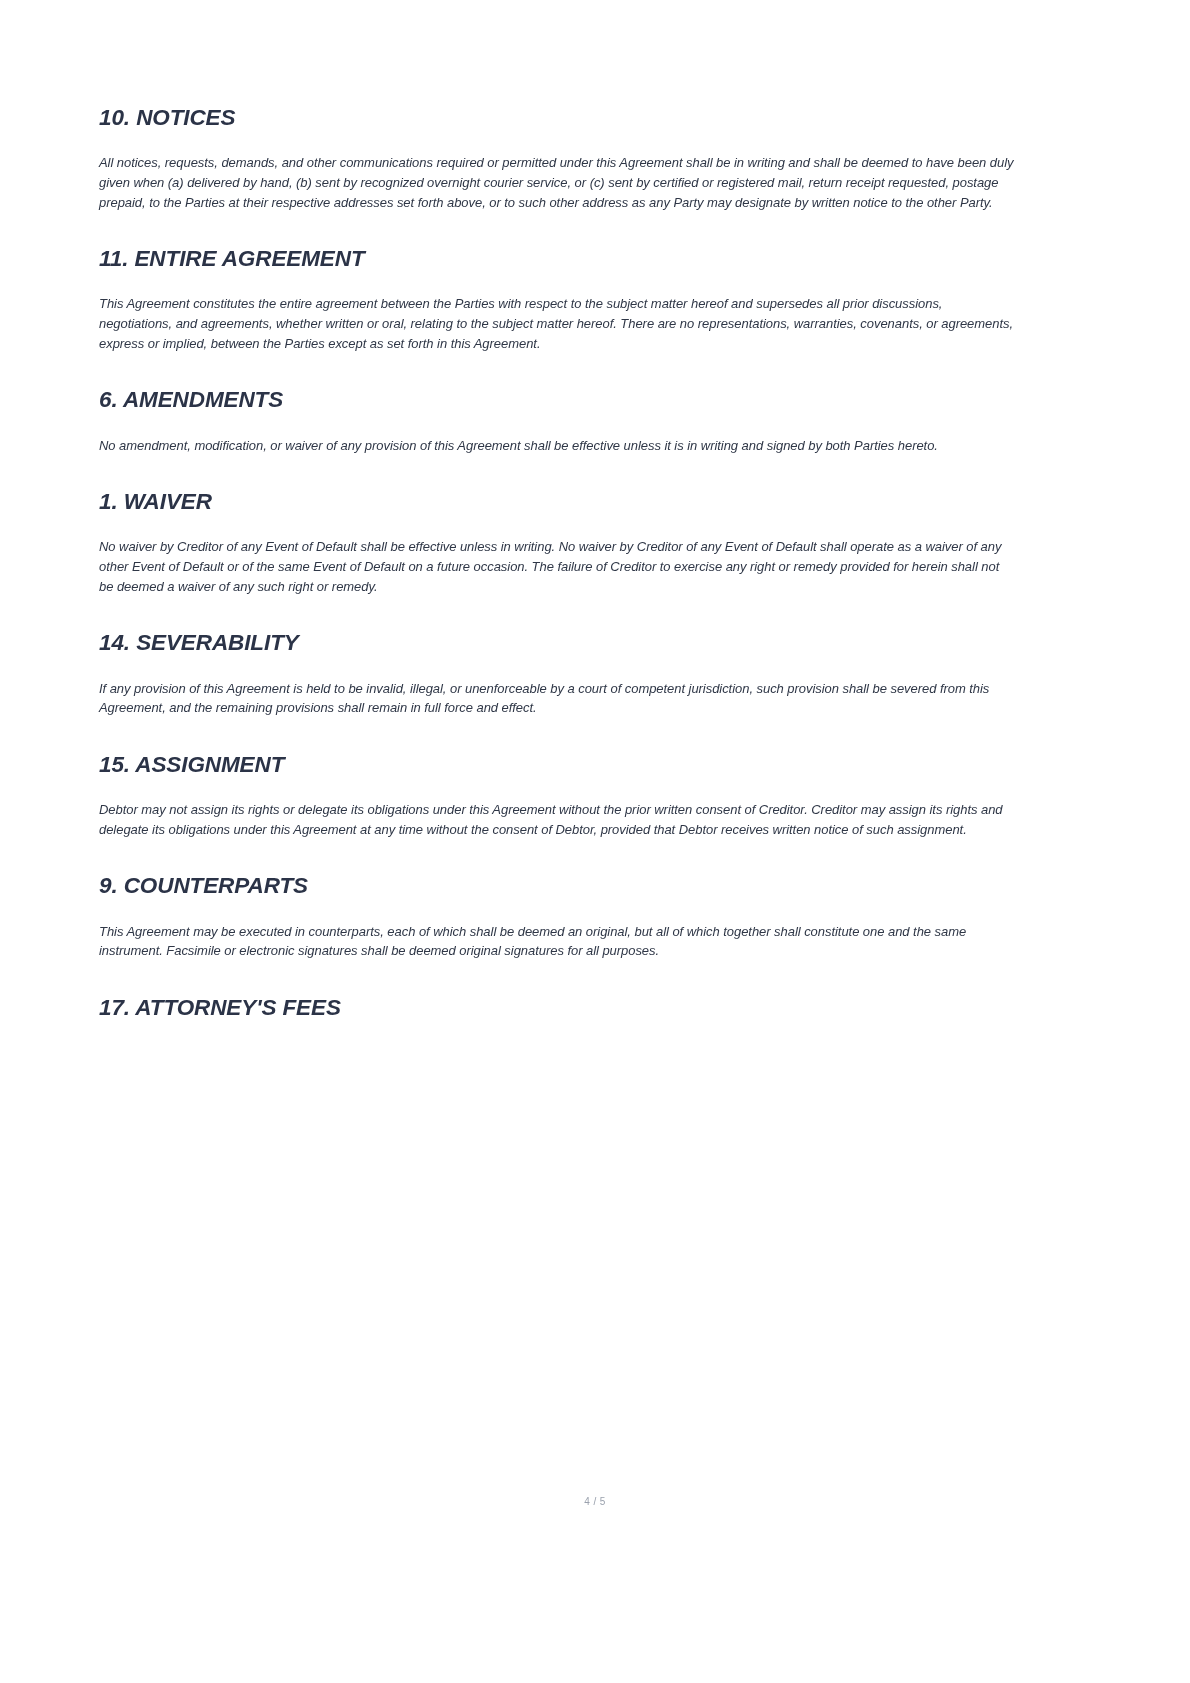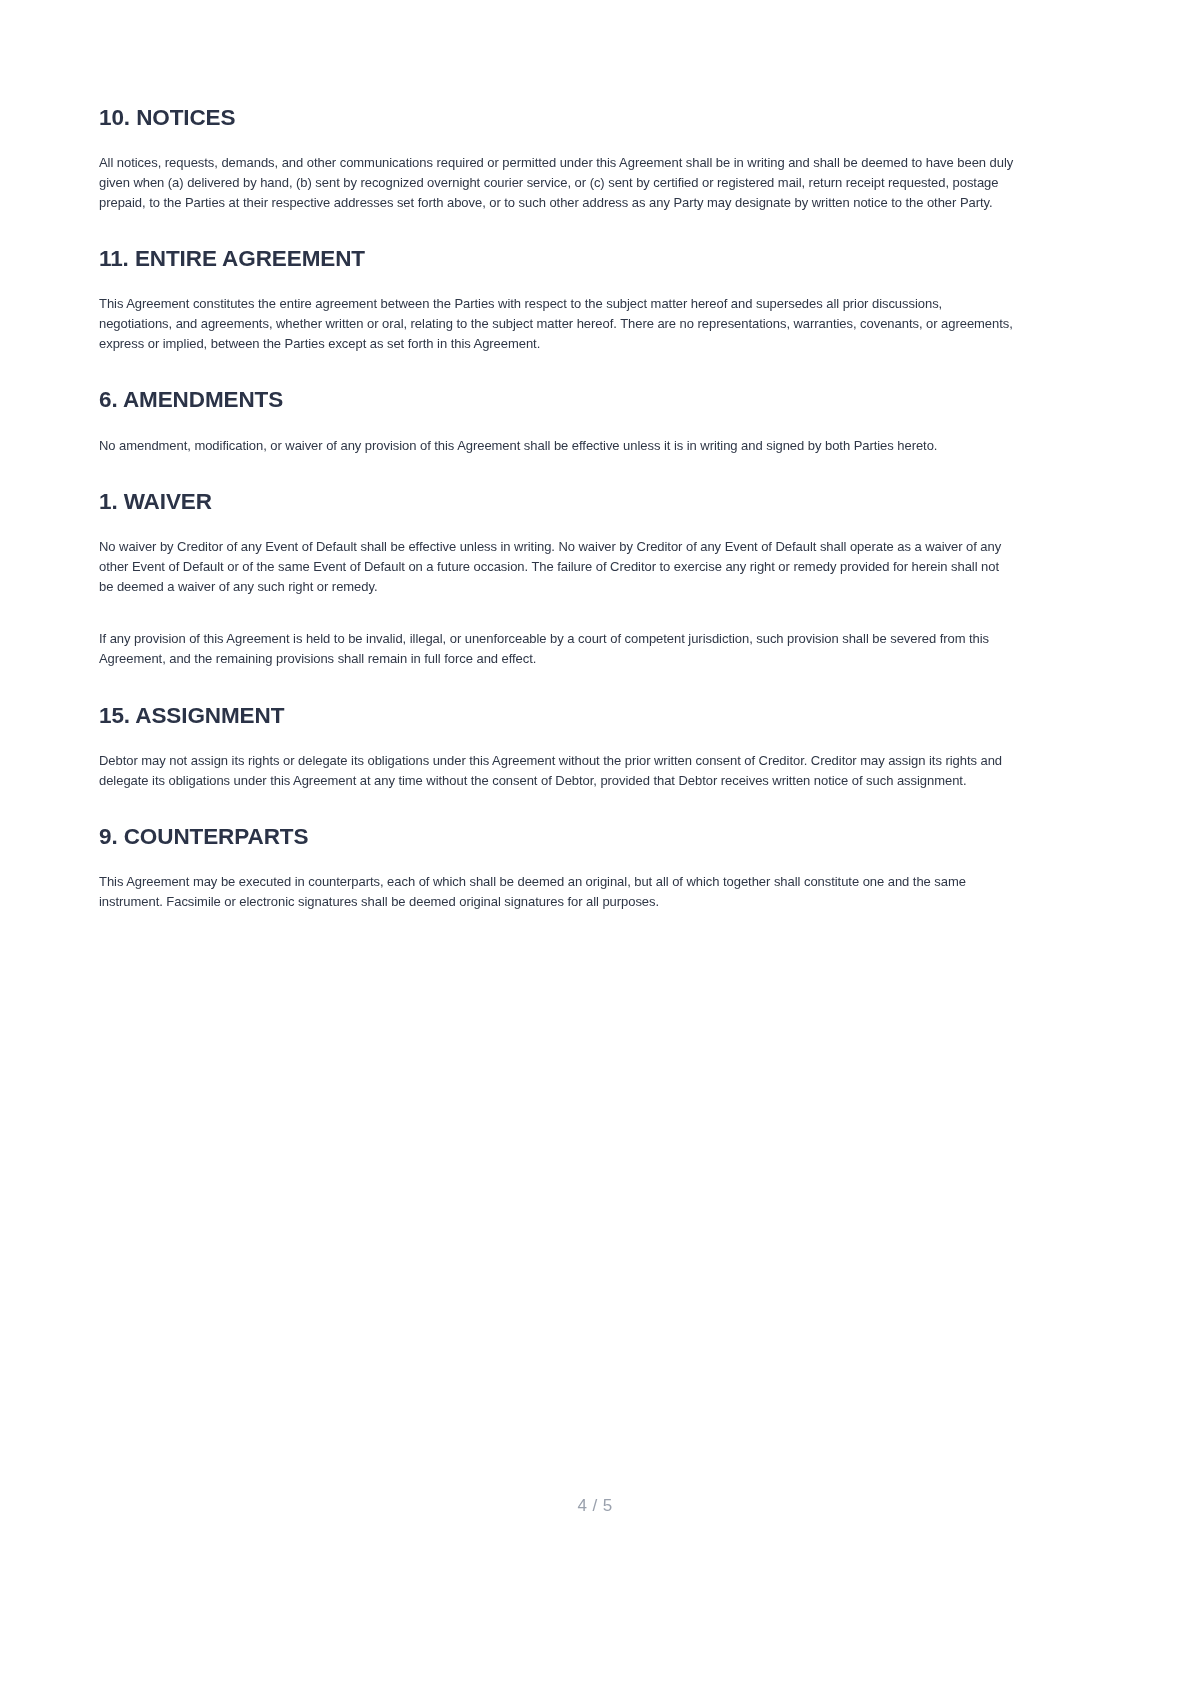--- a/index.html
+++ b/index.html
@@ -35,20 +35,21 @@
     font-size: 22.5px;
     font-weight: bold;
     line-height: 1.25;
     color: #2b3347;
     margin: 0 0 21px 0;
     letter-spacing: -0.1px;
   }
 
   .section {
     margin-bottom: 33px;
+    font-style: italic;
   }
   .section:first-child {
     margin-bottom: 33px;
   }
 
   p.body-text {
     font-size: 13px;
     line-height: 1.515;
     color: #2f3747;
     margin: 0;
@@ -59,21 +60,21 @@
   .section.last {
     margin-bottom: 0;
   }
 
   .footer {
     position: absolute;
     left: 0;
     right: 0;
     top: 1496px;
     text-align: center;
-    font-size: 17px;
+    font-size: 10px;
     color: #9aa1ad;
     letter-spacing: 0.4px;
   }
 </style>
 </head>
 <body>
 
 <div class="page">
 
   <div class="page-body">
@@ -92,33 +93,37 @@
       <h2 class="section-heading">6. AMENDMENTS</h2>
       <p class="body-text">No amendment, modification, or waiver of any provision of this Agreement shall be effective unless it is in writing and signed by both Parties hereto.</p>
     </div>
 
     <div class="section">
       <h2 class="section-heading">1. WAIVER</h2>
       <p class="body-text">No waiver by Creditor of any Event of Default shall be effective unless in writing. No waiver by Creditor of any Event of Default shall operate as a waiver of any other Event of Default or of the same Event of Default on a future occasion. The failure of Creditor to exercise any right or remedy provided for herein shall not be deemed a waiver of any such right or remedy.</p>
     </div>
 
     <div class="section">
+      <h2 class="section-heading">14. SEVERABILITY</h2>
       <p class="body-text">If any provision of this Agreement is held to be invalid, illegal, or unenforceable by a court of competent jurisdiction, such provision shall be severed from this Agreement, and the remaining provisions shall remain in full force and effect.</p>
     </div>
 
     <div class="section">
       <h2 class="section-heading">15. ASSIGNMENT</h2>
       <p class="body-text">Debtor may not assign its rights or delegate its obligations under this Agreement without the prior written consent of Creditor. Creditor may assign its rights and delegate its obligations under this Agreement at any time without the consent of Debtor, provided that Debtor receives written notice of such assignment.</p>
     </div>
 
     <div class="section">
       <h2 class="section-heading">9. COUNTERPARTS</h2>
       <p class="body-text">This Agreement may be executed in counterparts, each of which shall be deemed an original, but all of which together shall constitute one and the same instrument. Facsimile or electronic signatures shall be deemed original signatures for all purposes.</p>
     </div>
 
+    <div class="section last">
+      <h2 class="section-heading">17. ATTORNEY'S FEES</h2>
+    </div>
 
   </div>
 
   <div class="footer">
     <span>4 / 5</span>
   </div>
 
 </div>
 
 </body></html>

